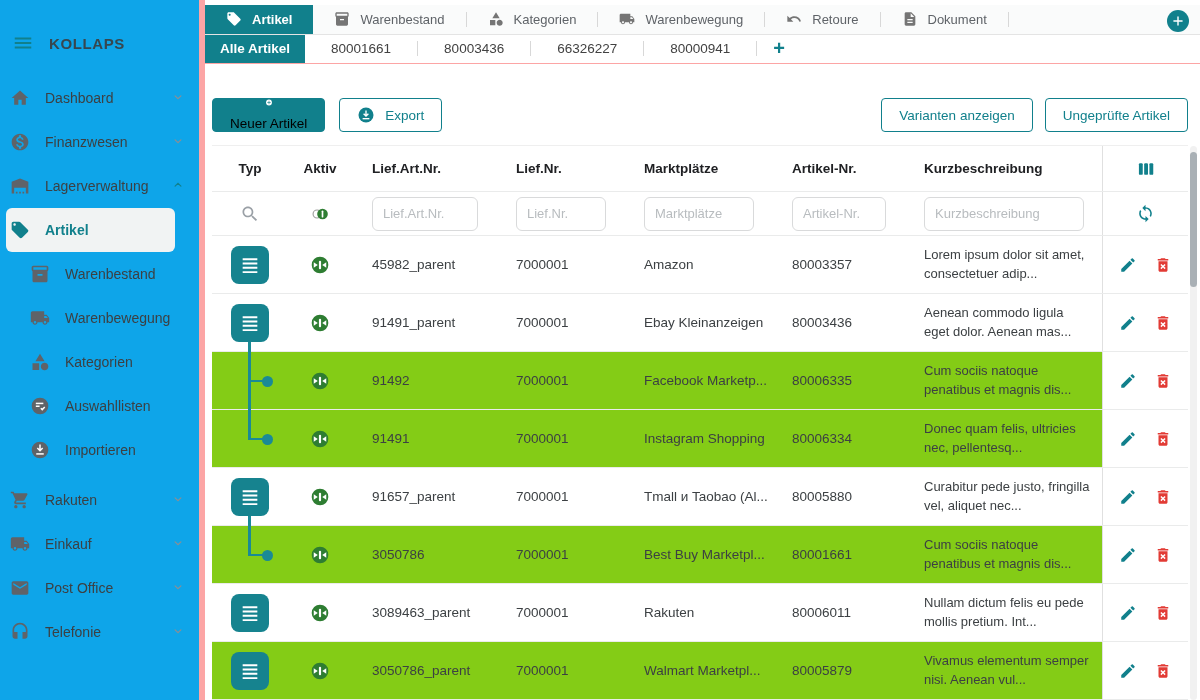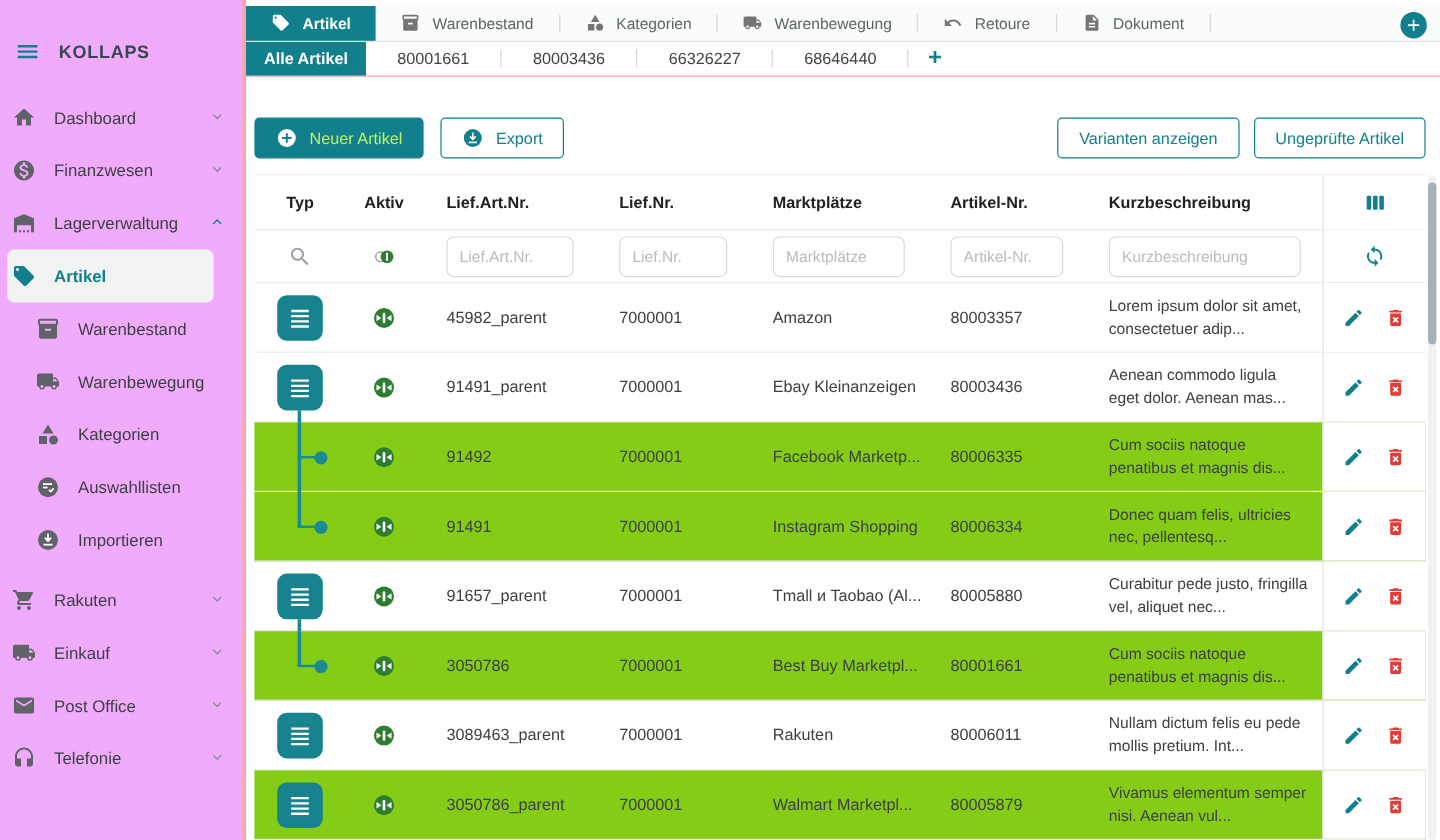--- a/index.html
+++ b/index.html
@@ -6,21 +6,21 @@
     --teal:#11808c; --teal2:#1a8a96; --txt:#3c4043; --icon:#5f6368;
     --border:#e0e0e0; --green:#2e7d32; --red:#e23b35;
   }
   *{box-sizing:border-box;}
   html,body{margin:0;padding:0;}
   body{width:1200px;height:700px;overflow:hidden;background:#fff;
        font-family:"Liberation Sans",sans-serif;color:var(--txt);}
   .app{display:flex;width:1200px;height:700px;}
 
   
-  .sidebar{width:205px;min-width:205px;background:#f0abfc;border-right:3px solid #fca5a5;overflow:hidden;}
+  .sidebar{width:205px;min-width:205px;background:#0ea5e9;border-right:6px solid #fca5a5;overflow:hidden;}
   .logo{display:flex;align-items:center;gap:15px;padding:32px 16px 22px 12px;}
   .logo-text{font-weight:bold;color:#37474f;font-size:15px;letter-spacing:.6px;}
   .nav-item{display:flex;align-items:center;gap:15px;height:44px;padding:0 14px 0 10px;font-size:14px;cursor:pointer;}
   .nav-item svg{width:20px;height:20px;flex:none;}
   .nav-label{flex:1;white-space:nowrap;}
   .chev svg{width:14px;height:14px;}
   .sub{padding-left:30px;}
   .active-item{background:#f1f3f3;border-radius:6px;margin:0 24px 0 6px;padding-left:4px;color:var(--teal);font-weight:bold;}
   .gap-top{margin-top:6px;}
 
@@ -39,21 +39,21 @@
   .tabbar2{display:flex;align-items:stretch;height:31px;background:#fff;border-bottom:1px solid #fca5a5;}
   .tab2{display:flex;align-items:center;padding:0 26px;font-size:13.5px;color:#424242;cursor:pointer;}
   .tab2.active{background:var(--teal);color:#fff;font-weight:bold;padding:0 15px;}
   .tab2.plus{color:var(--teal);font-size:20px;font-weight:bold;padding:0 16px;}
 
   .content{flex:1;padding:34px 12px 0 7px;position:relative;}
   .toolbar{display:flex;align-items:center;margin-bottom:13px;}
   .btn{height:34px;border-radius:4px;display:inline-flex;align-items:center;gap:10px;font-size:13.5px;
        padding:0 17px;border:1px solid var(--teal);background:#fff;color:var(--teal);cursor:pointer;font-family:inherit;white-space:nowrap;}
   .btn svg{width:18px;height:18px;}
-  .btn.primary{background:var(--teal);color:#bef264;}
+  .btn.primary{background:var(--teal);color:#000000;flex-direction:column;}
   .mr{margin-right:14px;} .mr2{margin-right:12px;}
   .spacer{flex:1;}
 
   
   .trow{display:grid;grid-template-columns:76px 64px 144px 128px 148px 132px 1fr 86px;
         align-items:center;border-bottom:1px solid #eaebeb;position:relative;}
   .thead{height:47px;border-top:1px solid #efefef;font-weight:bold;color:#202124;font-size:13.5px;}
   .tfilter{height:44px;}
   .tr{height:58px;font-size:13.5px;}
   .tr.shaded{background:#84cc16;}
@@ -365,21 +365,21 @@
       <span class="vsep"></span>
       <div class="tab2">
         <span>80003436</span>
       </div>
       <span class="vsep"></span>
       <div class="tab2">
         <span>66326227</span>
       </div>
       <span class="vsep"></span>
       <div class="tab2">
-        <span>68646440</span>
+        <span>80000941</span>
       </div>
       <span class="vsep"></span>
       <div class="tab2 plus">
         <span>+</span>
       </div>
     </div>
 
     <div class="content">
 
       <div class="toolbar">

